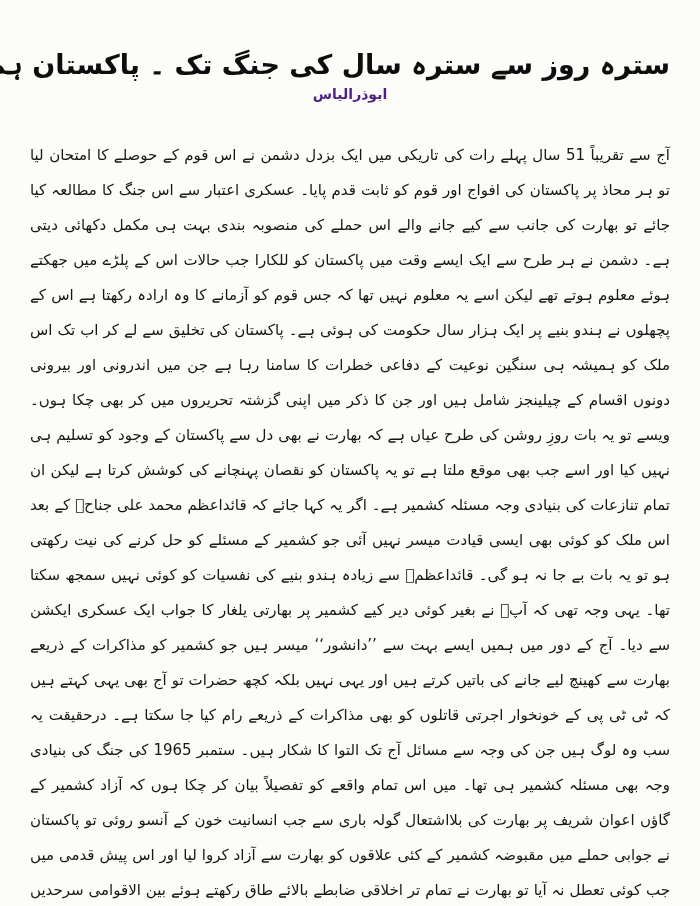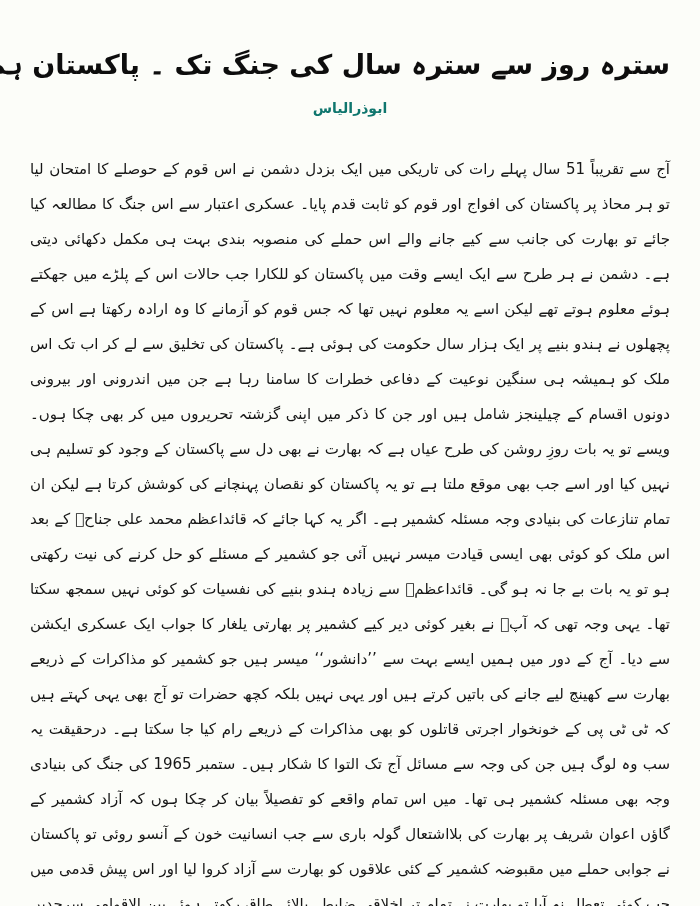--- a/index.html
+++ b/index.html
@@ -27,22 +27,21 @@
     line-height: 1.55;
     color: #0d0d0d;
     white-space: nowrap;
     letter-spacing: 0;
   }
   .byline {
     direction: rtl;
     text-align: center;
     font-size: 14px;
     font-weight: 700;
-    margin-top: 14px;
-    color: #0f766e;
+    color: #4c1d95;
   }
   .article {
     direction: rtl;
     margin-top: 36px;
     font-size: 15px;
     line-height: 35px;
     text-align: justify;
     text-justify: inter-word;
     color: #161616;
   }

